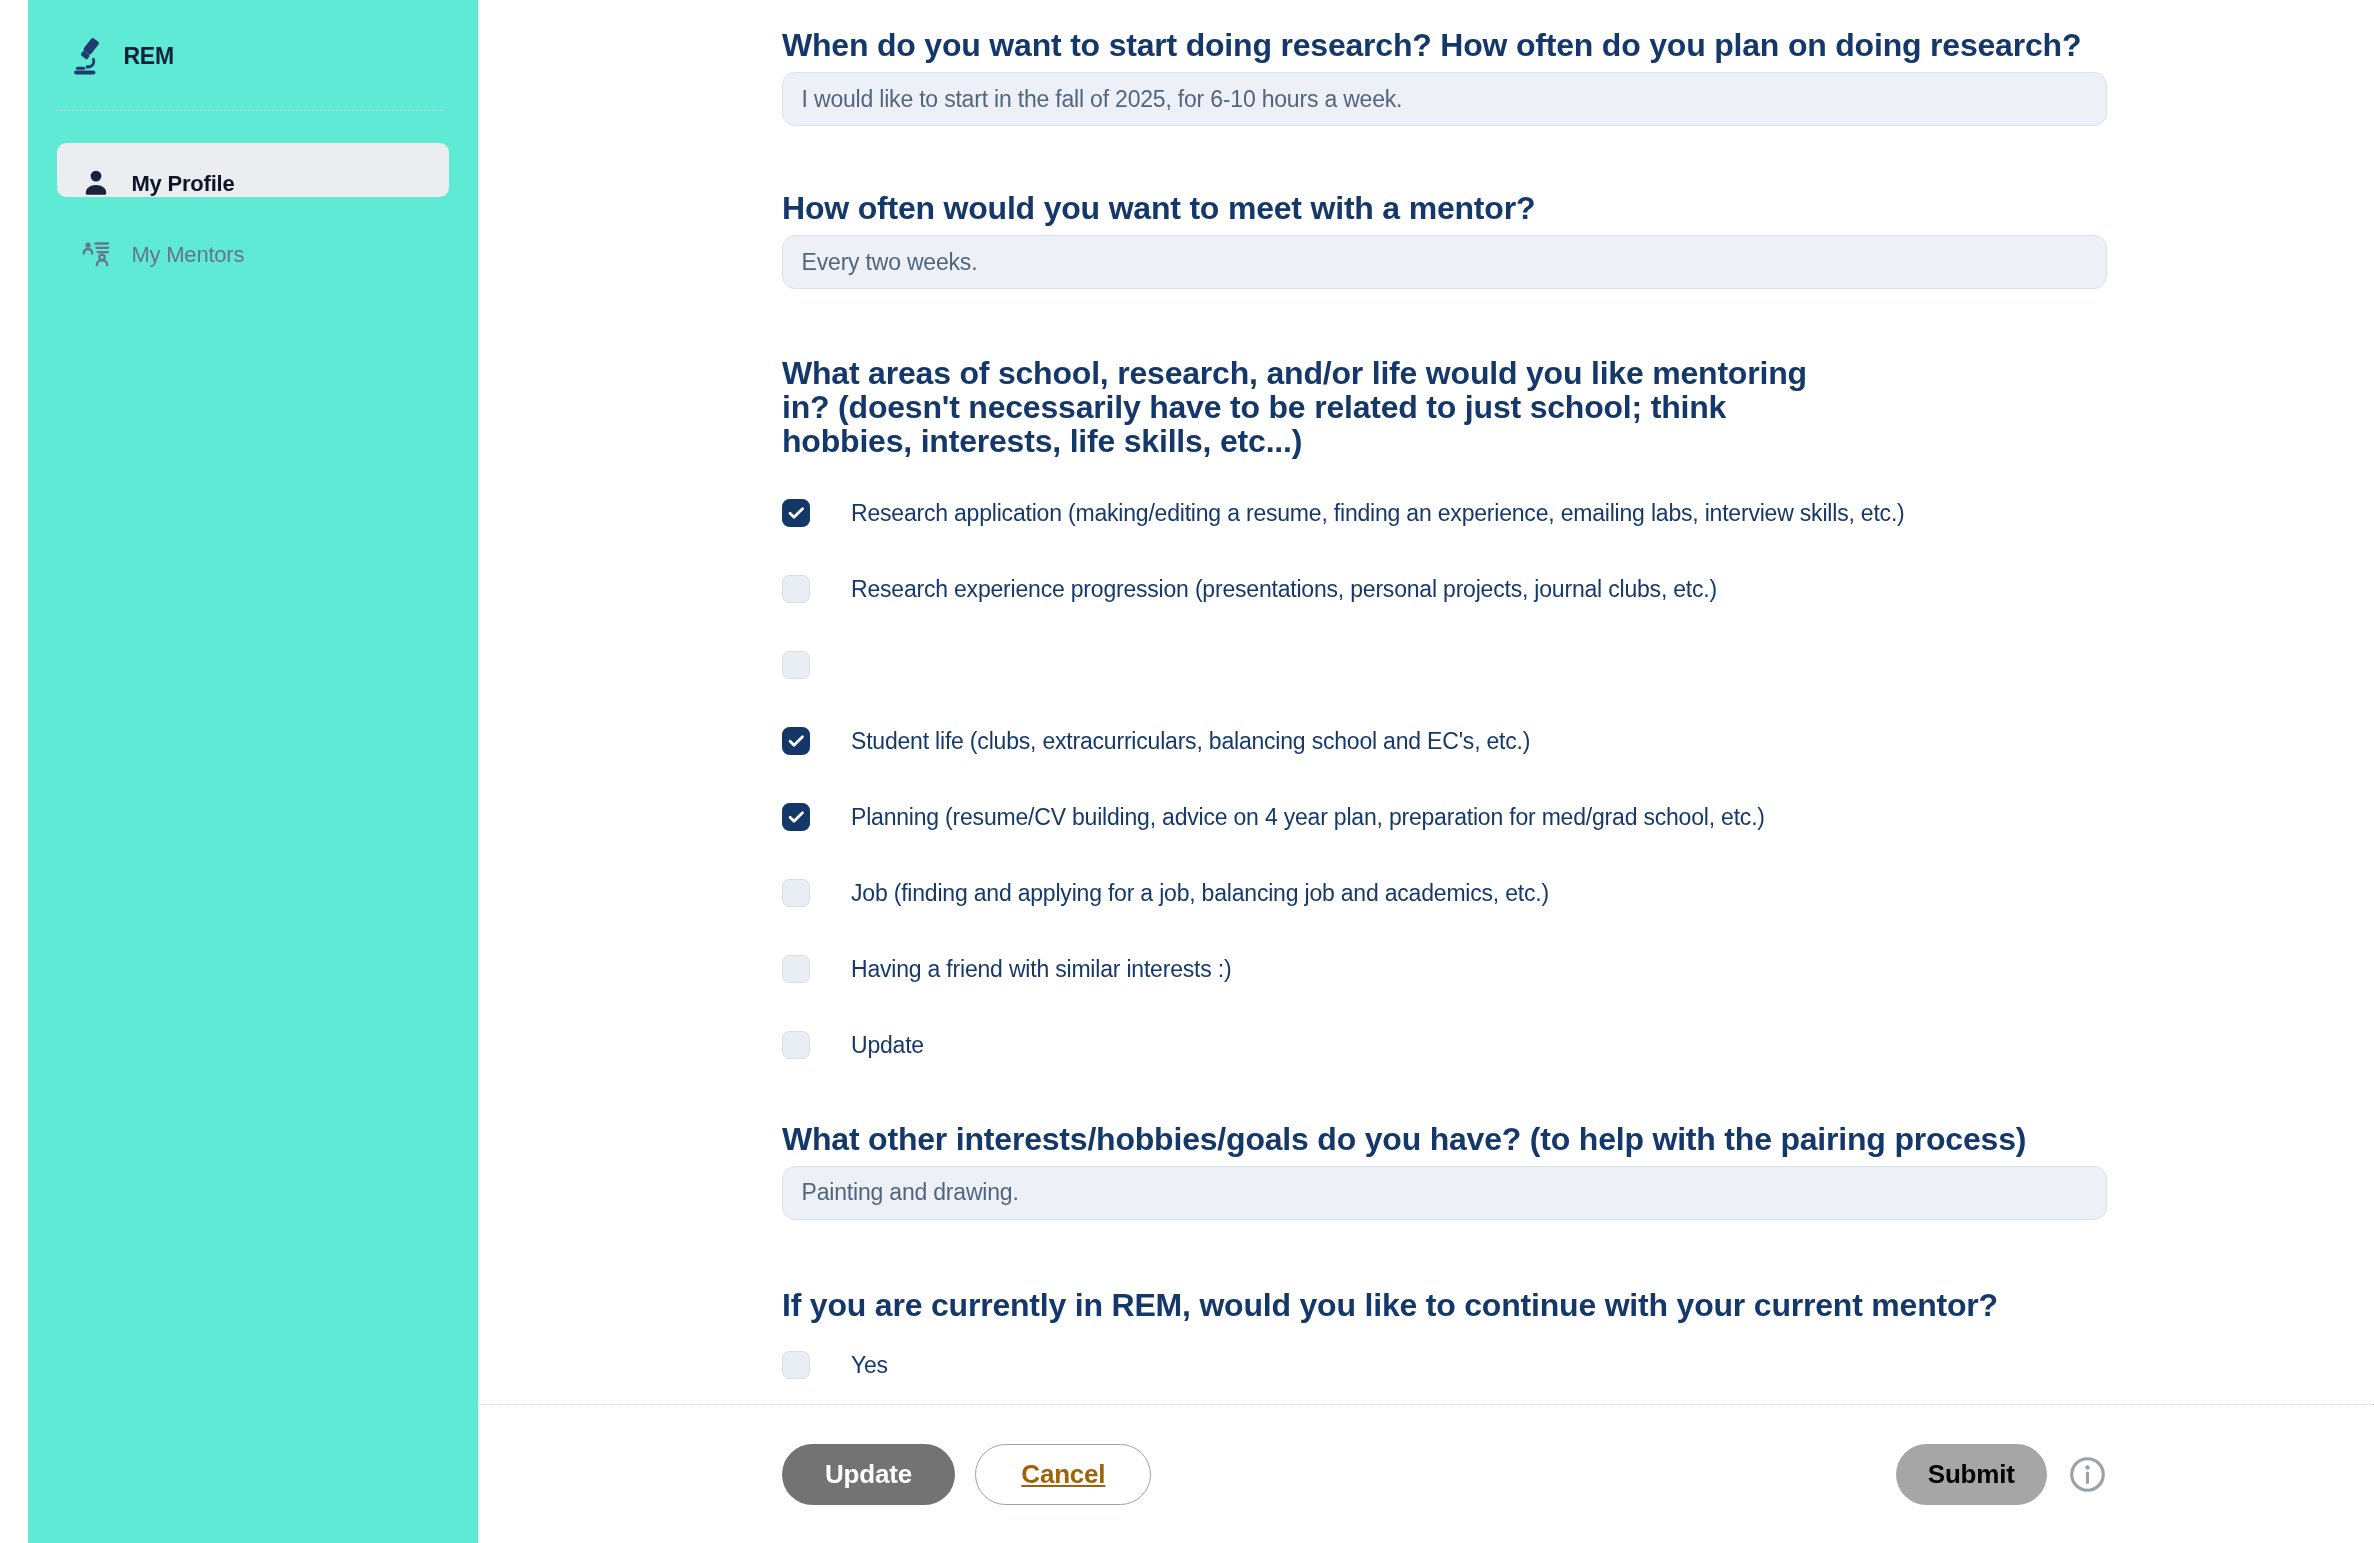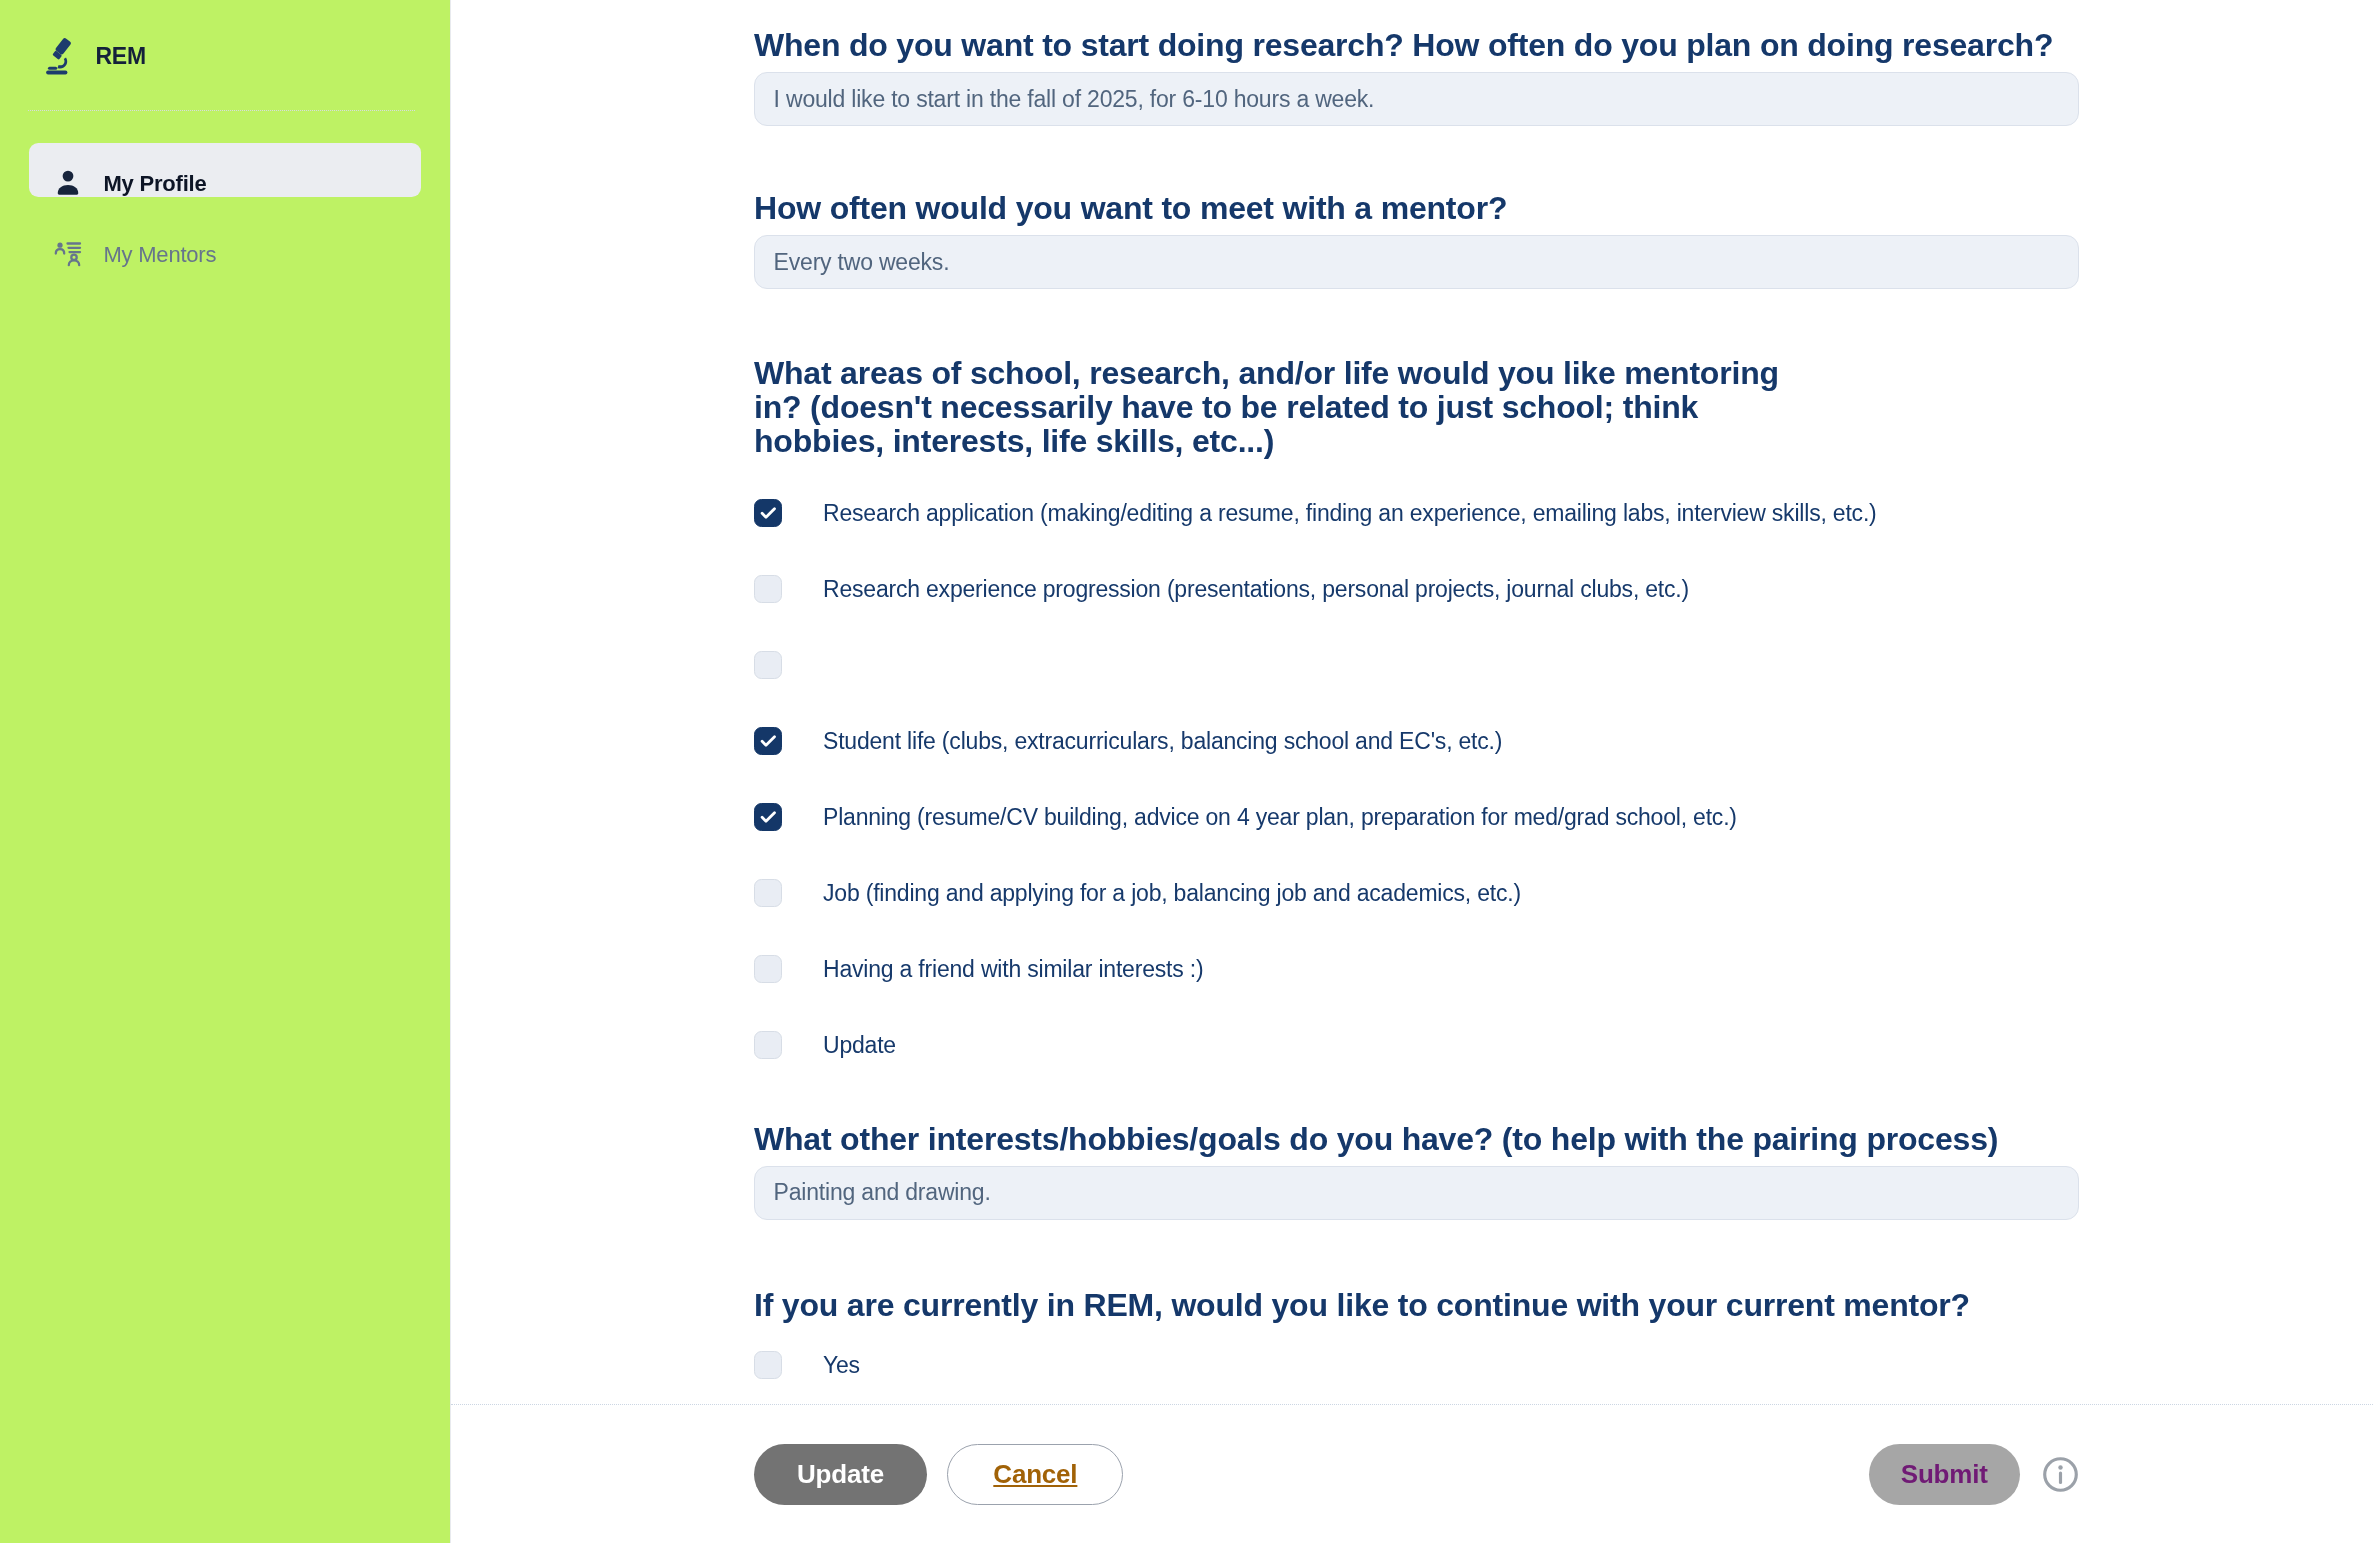--- a/index.html
+++ b/index.html
@@ -2,22 +2,22 @@
 <html style="font-size:15px"><head>
 <meta charset="utf-8">
 <style>
   * { margin:0; padding:0; box-sizing:border-box; }
   html,body { width:2375px; height:1543px; overflow:hidden; background:#ffffff;
     font-family:"Liberation Sans","DejaVu Sans",sans-serif; letter-spacing:-0.2px; }
 
   .app { display:flex; width:2375px; height:1543px; }
 
   
-  .sidebar { width:451px; height:100%; background:#bef264; border-right:1.9px solid #e8eaee;
-    flex-shrink:0; padding-top:35px; }
+  .sidebar { width:451px; height:100%; background:#5eead4; border-right:1.9px solid #e8eaee;
+    flex-shrink:0; padding-top:35px;margin-left:28px; }
   .logo-row { display:flex; align-items:center; gap:20.4px; padding-left:45px; height:43px; }
   .logo-row .logo-glyph { width:30px; height:37px; display:flex; align-items:center; }
   .logo-text { font-size:23px; font-weight:700; color:#14213a; }
   .sidebar-divider { border:none; border-top:1.9px dotted #d6dae1; margin:32px 35px 0 28px; }
 
   .nav { margin-top:32px; padding:0 29px; }
   .nav-item { display:flex; align-items:flex-end; gap:20.4px; height:54px; border-radius:9.3px;
     padding-left:24px; cursor:pointer; }
   .nav-item.active { background:#ebedf1; }
   .nav-item.active .nav-label { color:#0d1526; font-weight:700; font-size:22px; }
@@ -56,21 +56,21 @@
   
   .footer { height:139px; border-top:1.9px dotted #ccd6e3; display:flex; align-items:center;
     padding:0 295px 0 303px; }
   .btn { height:61px; border-radius:31px; font-size:26px; font-weight:700;
     font-family:inherit; cursor:pointer; display:inline-flex; align-items:center;
     justify-content:center; letter-spacing:-0.2px; }
   .btn-update { background:#737373; color:#ffffff; border:none; padding:0 43px; }
   .btn-cancel { background:#ffffff; color:#a16207; border:1.9px solid #9ba2ad; padding:0 45px;
     margin-left:20.4px;text-decoration:underline; }
   .footer-right { margin-left:auto; display:flex; align-items:center; gap:21.3px; }
-  .btn-submit { background:#a6a6a6; color:#701a75; border:none; padding:0 32px; cursor:default; }
+  .btn-submit { background:#a6a6a6; color:#000000; border:none; padding:0 32px; cursor:default; }
   .info-icon { width:39px; height:39px; display:flex; align-items:center; justify-content:center;
     cursor:pointer; }
 </style>
 </head>
 <body>
 
 <div class="app">
 
   <aside class="sidebar">
     <div class="logo-row">

